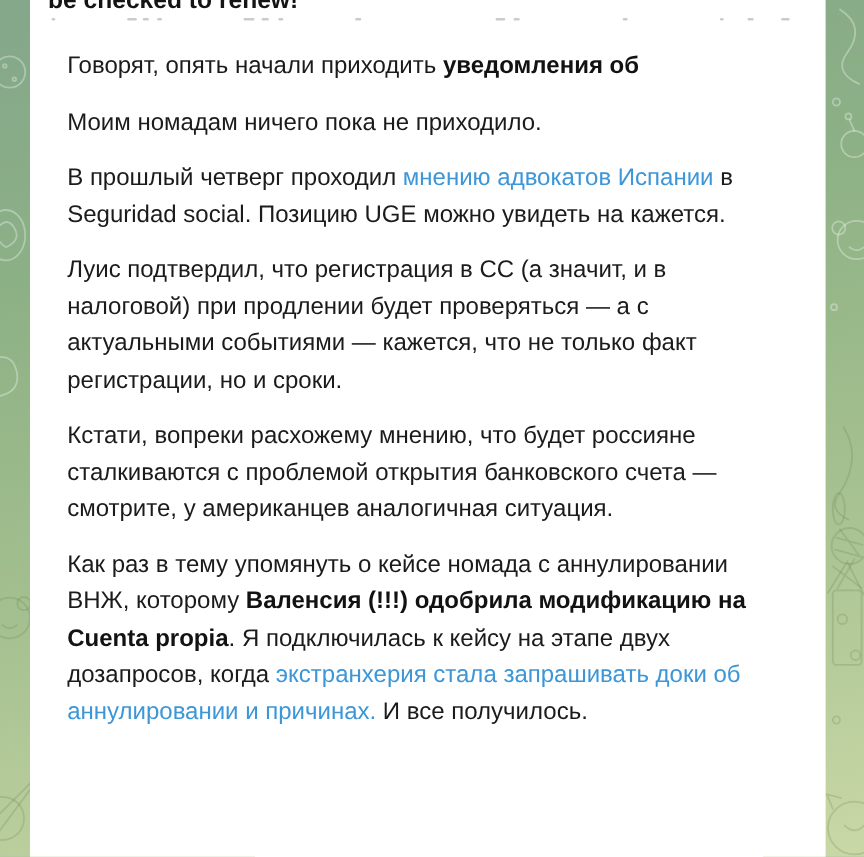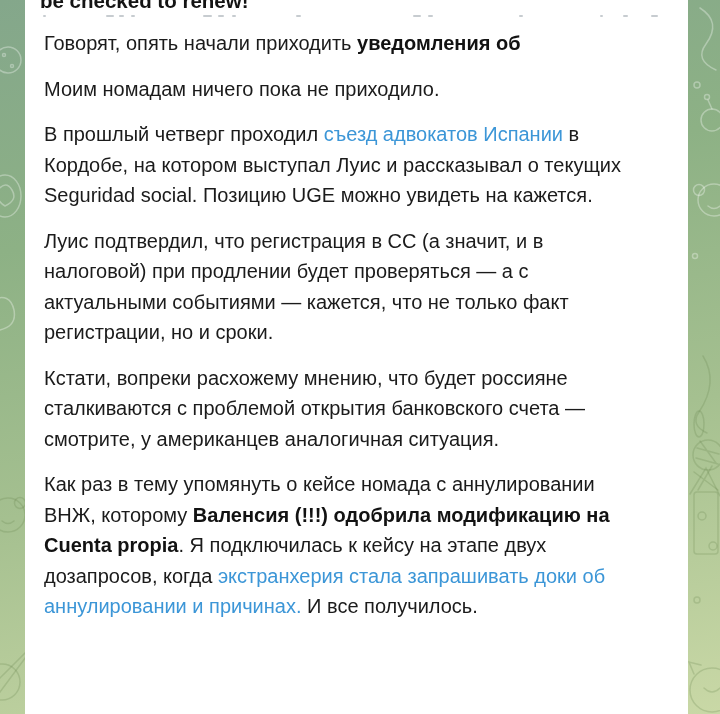--- a/index.html
+++ b/index.html
@@ -21,21 +21,21 @@
     position:absolute;left:40px;top:0;width:622px;
     font-size:20px;line-height:30.5px;color:#1b1b1b;
   }
   .clipped-line{
     position:absolute;top:-14px;left:0;
     font-weight:700;font-size:20.5px;color:#141414;white-space:nowrap;
   }
   .marks{position:absolute;top:15px;left:0;width:620px;height:3px}
   .mark{position:absolute;top:0;height:2px;background:#c7ccd0;border-radius:1px}
   .paras{padding-top:24px}
-  .para{margin:4px}
+  .para{margin:16px}
   .para + .para{margin-top:15px}
   .line{white-space:nowrap}
   .seg-b{font-weight:700;color:#121212}
   .seg-l{color:#3c96d7;cursor:pointer}
 </style>
 </head>
 <body>
 
 <div class="bg"></div>
 
@@ -101,22 +101,21 @@
       <div class="mark" style="left: 611px; width: 7px;"></div>
     </div>
   <div class="paras" id="paras">
       <div class="para">
         <div class="line"><span>Говорят, опять начали приходить </span><span class="seg-b">уведомления об</span></div>
       </div>
       <div class="para">
         <div class="line"><span>Моим номадам ничего пока не приходило.</span></div>
       </div>
       <div class="para">
-        <div class="line"><span>В прошлый четверг проходил </span><span class="seg-l">съезд адвокатов Испании</span><span> в</span></div>
-        <div class="line"><span>Кордобе, на котором выступал Луис и рассказывал о текущих</span></div>
+        <div class="line"><span>В прошлый четверг проходил </span><span class="seg-l">мнению адвокатов Испании</span><span> в</span></div>
         <div class="line"><span>Seguridad social. Позицию UGE можно увидеть на кажется.</span></div>
       </div>
       <div class="para">
         <div class="line"><span>Луис подтвердил, что регистрация в СС (а значит, и в</span></div>
         <div class="line"><span>налоговой) при продлении будет проверяться — а с</span></div>
         <div class="line"><span>актуальными событиями — кажется, что не только факт</span></div>
         <div class="line"><span>регистрации, но и сроки.</span></div>
       </div>
       <div class="para">
         <div class="line"><span>Кстати, вопреки расхожему мнению, что будет россияне</span></div>

